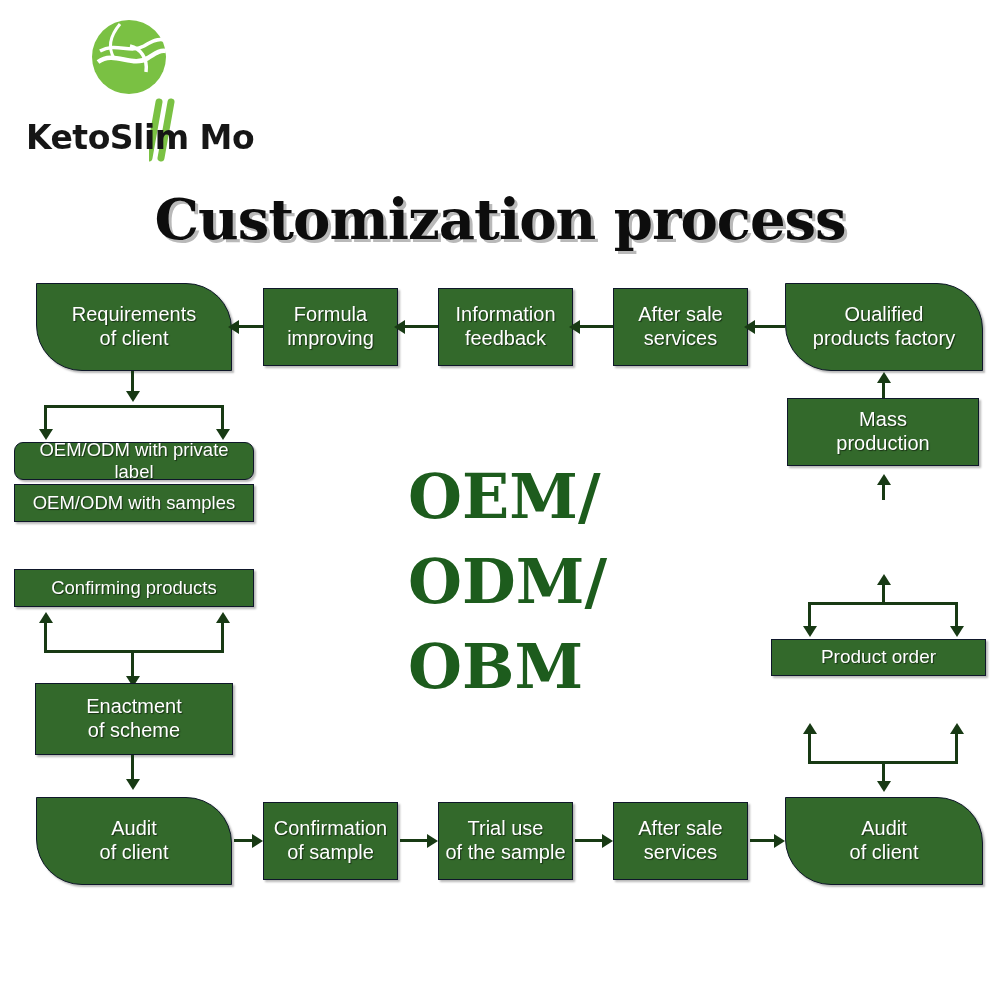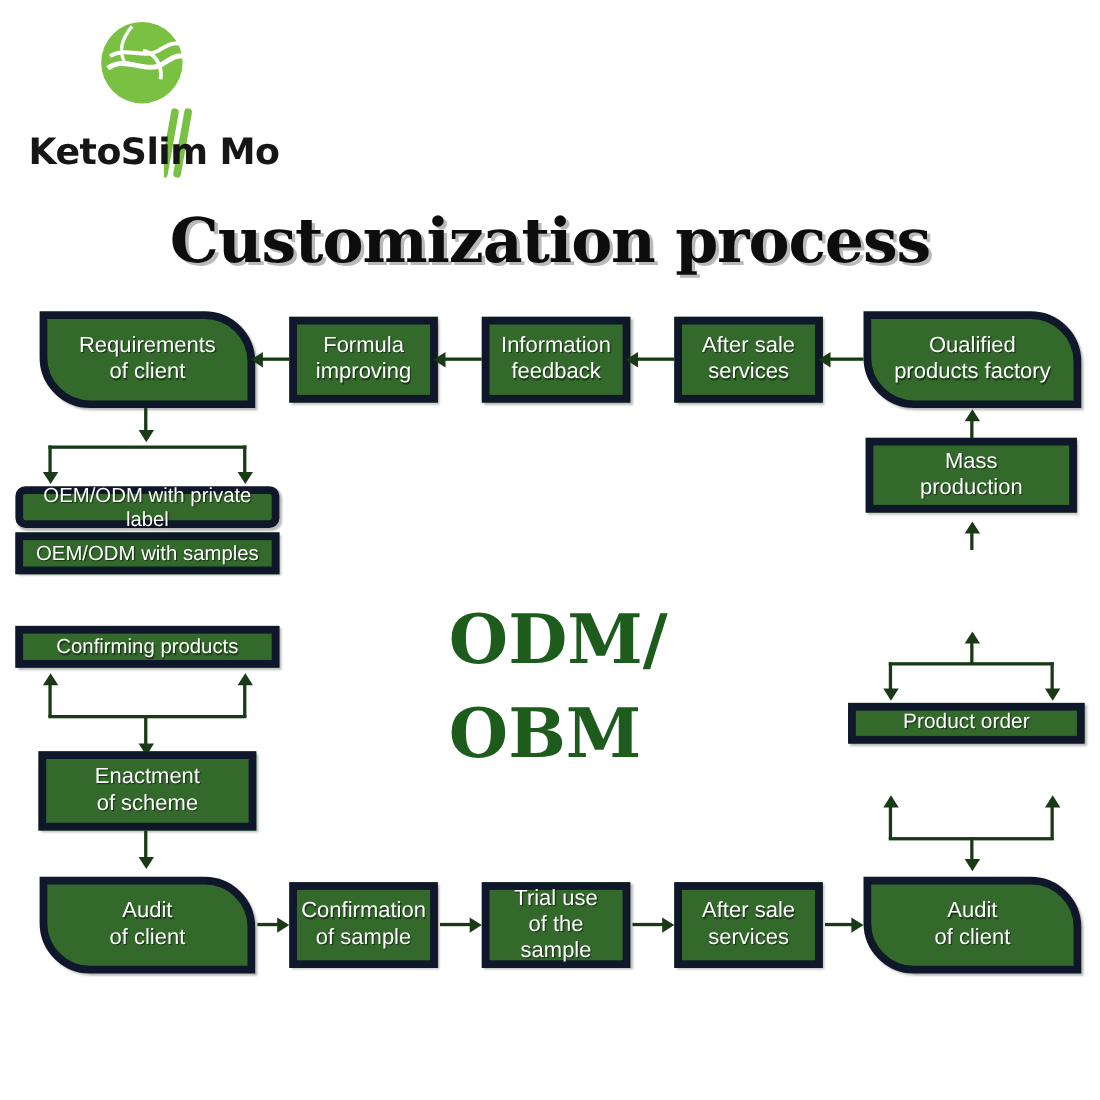--- a/index.html
+++ b/index.html
@@ -29,21 +29,21 @@
     font-weight:bold;font-size:56px;color:#0d0d0d;
     letter-spacing:-1px;
     text-shadow:3px 3px 0 #b9b9b9;
     white-space:nowrap;
   }
 
   
   .box{
     position:absolute;box-sizing:border-box;
     background:#33692b;
-    border:7px solid #0f172a;
+    border:1px solid #0f172a;
     color:#ffffff;
     display:flex;align-items:center;justify-content:center;
     text-align:center;line-height:1.18;
     font-size:20px;
     text-shadow:1px 1px 1px rgba(0,0,0,.55);
     box-shadow:2px 2px 2px rgba(0,0,0,.28);
     white-space:pre-line;
     padding:2px 4px;
   }
   .box.flag{
@@ -139,20 +139,21 @@
   <div class="ln hl" style="left:44px;top:650px;width:180px;"></div>
   <div class="ln vl" style="left:131px;top:650px;height:28px;"></div>
   <div class="ah down" style="left:126px;top:676px;"></div>
 
   <div class="box" style="left:35px;top:683px;width:198px;height:72px;">Enactment
 of scheme</div>
 
   <div class="ln vl" style="left:131px;top:755px;height:26px;"></div>
   <div class="ah down" style="left:126px;top:779px;"></div>
 
+  <div class="bigword" style="left:408px;top:460px;">OEM/</div>
   <div class="bigword" style="left:408px;top:630px;">OBM</div>
   <div class="bigword" style="left:408px;top:545px;">ODM/</div>
 
   <div class="ah up" style="left:877px;top:372px;"></div>
   <div class="ln vl" style="left:882px;top:380px;height:19px;"></div>
 
   <div class="box" style="left:787px;top:398px;width:192px;height:68px;">Mass
 production</div>
 
   <div class="ah up" style="left:877px;top:474px;"></div>

